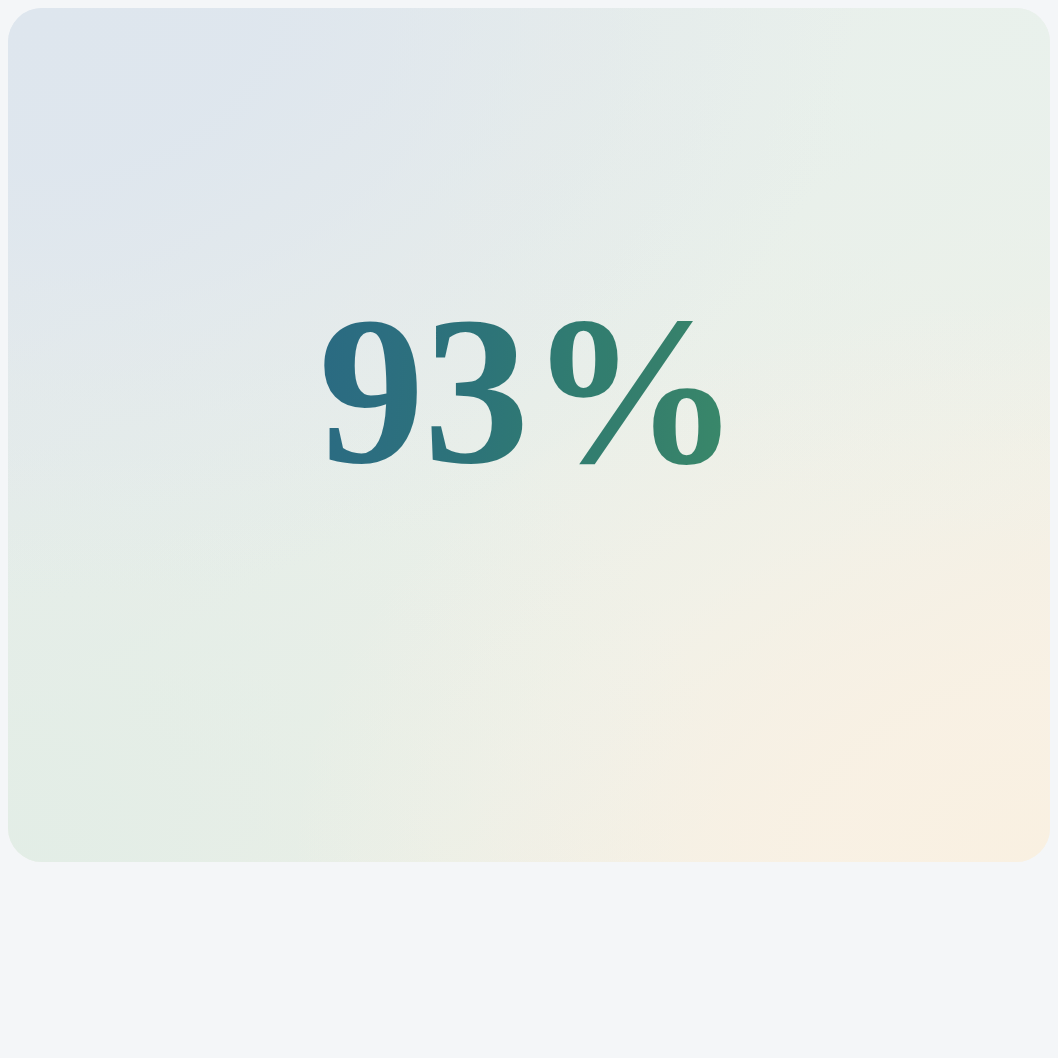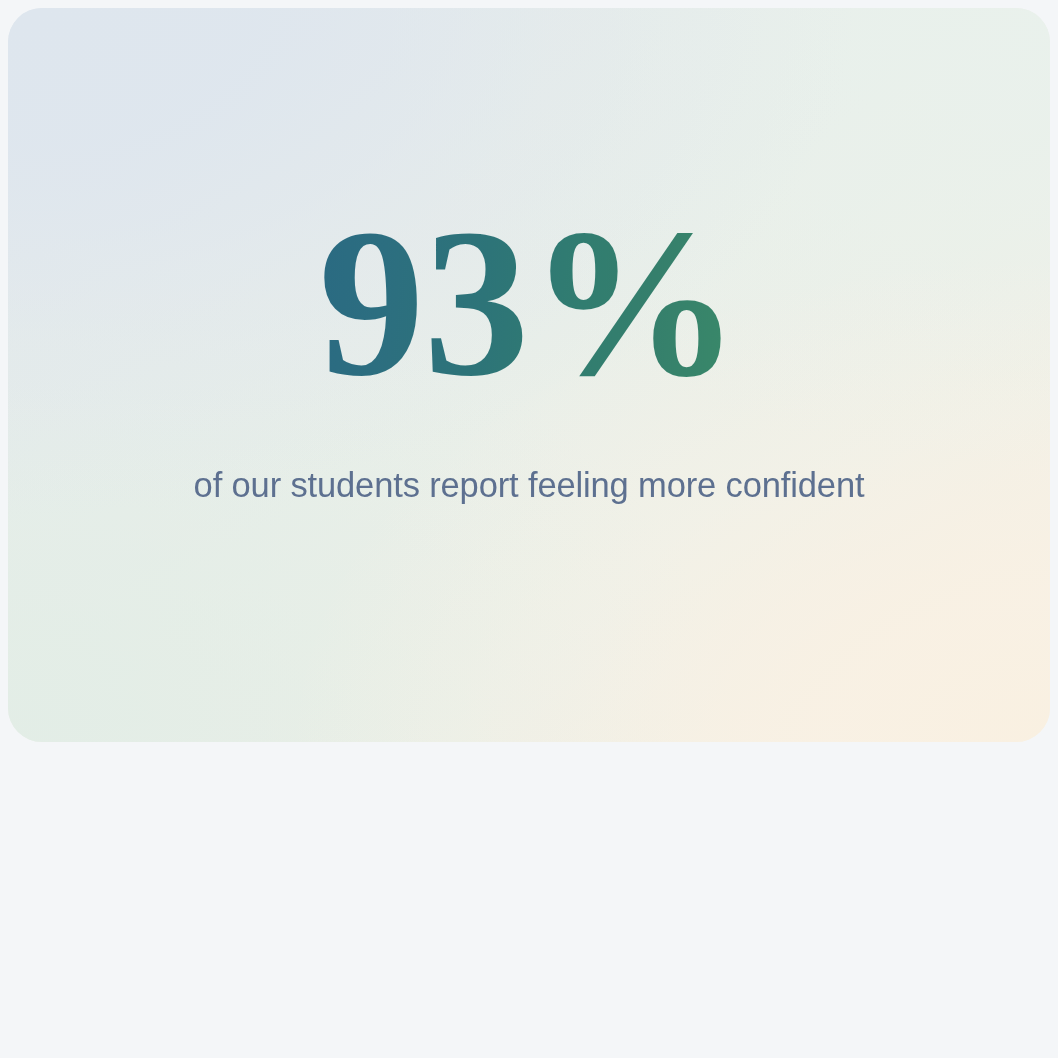--- a/index.html
+++ b/index.html
@@ -13,21 +13,21 @@
     background: #f4f6f8;
     font-family: "Liberation Sans", sans-serif;
     overflow: hidden;
   }
 
   .stat-card {
     position: absolute;
     left: 8px;
     top: 8px;
     width: 1042px;
-    height: 734px;
+    height: 854px;
     border-radius: 34px;
     overflow: hidden;
     display: flex;
     flex-direction: column;
     align-items: center;
     justify-content: center;
     isolation: isolate;
   }
 
   
@@ -93,18 +93,17 @@
 
 <div class="stat-card">
 
   <div class="card-bg"></div>
 
   <div class="card-inner">
 
     <div class="stat-value">93%</div>
 
     <div class="stat-caption">
-      <span class="caption-line">of our students report feeling more confident</span>
     </div>
 
   </div>
 
 </div>
 
 </body></html>

